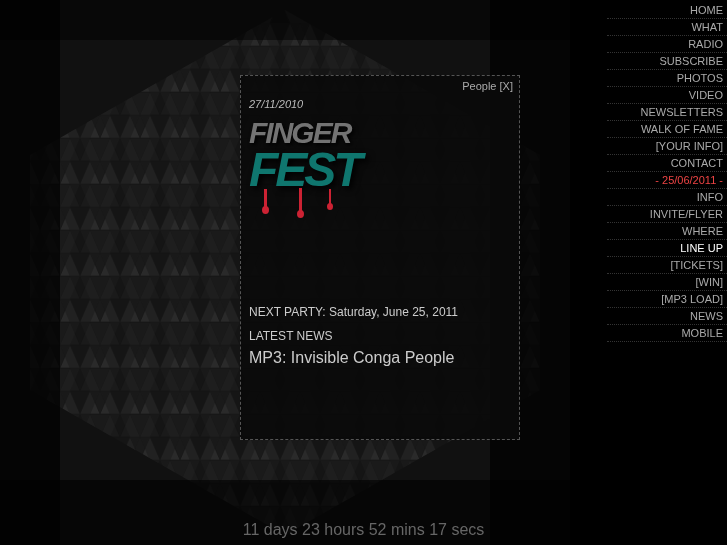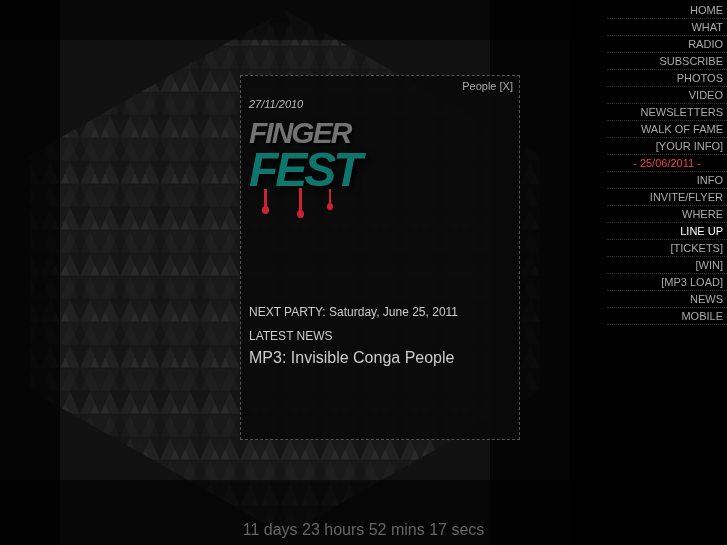--- a/index.html
+++ b/index.html
@@ -44,21 +44,21 @@
       font-family: Arial, sans-serif;
       text-align: right;
       padding: 2px 4px;
       cursor: pointer;
       border-bottom: 1px dotted #333;
       width: 100%;
       text-align: right;
       white-space: nowrap;
     }
     .nav-item.active { color: #fff; }
-    .nav-item.highlight { color: #e44; text-align: center; }
+    .nav-item.highlight { color: #e44; }
 
     
     .popup-box {
       position: absolute;
       left: 240px;
       top: 75px;
       width: 280px;
       height: 365px;
       border: 1px dashed #555;
       background: rgba(10,10,10,0.92);
@@ -248,20 +248,21 @@
 <nav class="right-nav">
   <div class="nav-item">HOME</div>
   <div class="nav-item">WHAT</div>
   <div class="nav-item">RADIO</div>
   <div class="nav-item">SUBSCRIBE</div>
   <div class="nav-item">PHOTOS</div>
   <div class="nav-item">VIDEO</div>
   <div class="nav-item">NEWSLETTERS</div>
   <div class="nav-item">WALK OF FAME</div>
   <div class="nav-item">[YOUR INFO]</div>
+  <div class="nav-item">CONTACT</div>
   <div class="nav-item highlight" style="color:#e44;">- 25/06/2011 -</div>
   <div class="nav-item">INFO</div>
   <div class="nav-item">INVITE/FLYER</div>
   <div class="nav-item">WHERE</div>
   <div class="nav-item active" style="color:#fff;">LINE UP</div>
   <div class="nav-item">[TICKETS]</div>
   <div class="nav-item">[WIN]</div>
   <div class="nav-item">[MP3 LOAD]</div>
   <div class="nav-item">NEWS</div>
   <div class="nav-item">MOBILE</div>

